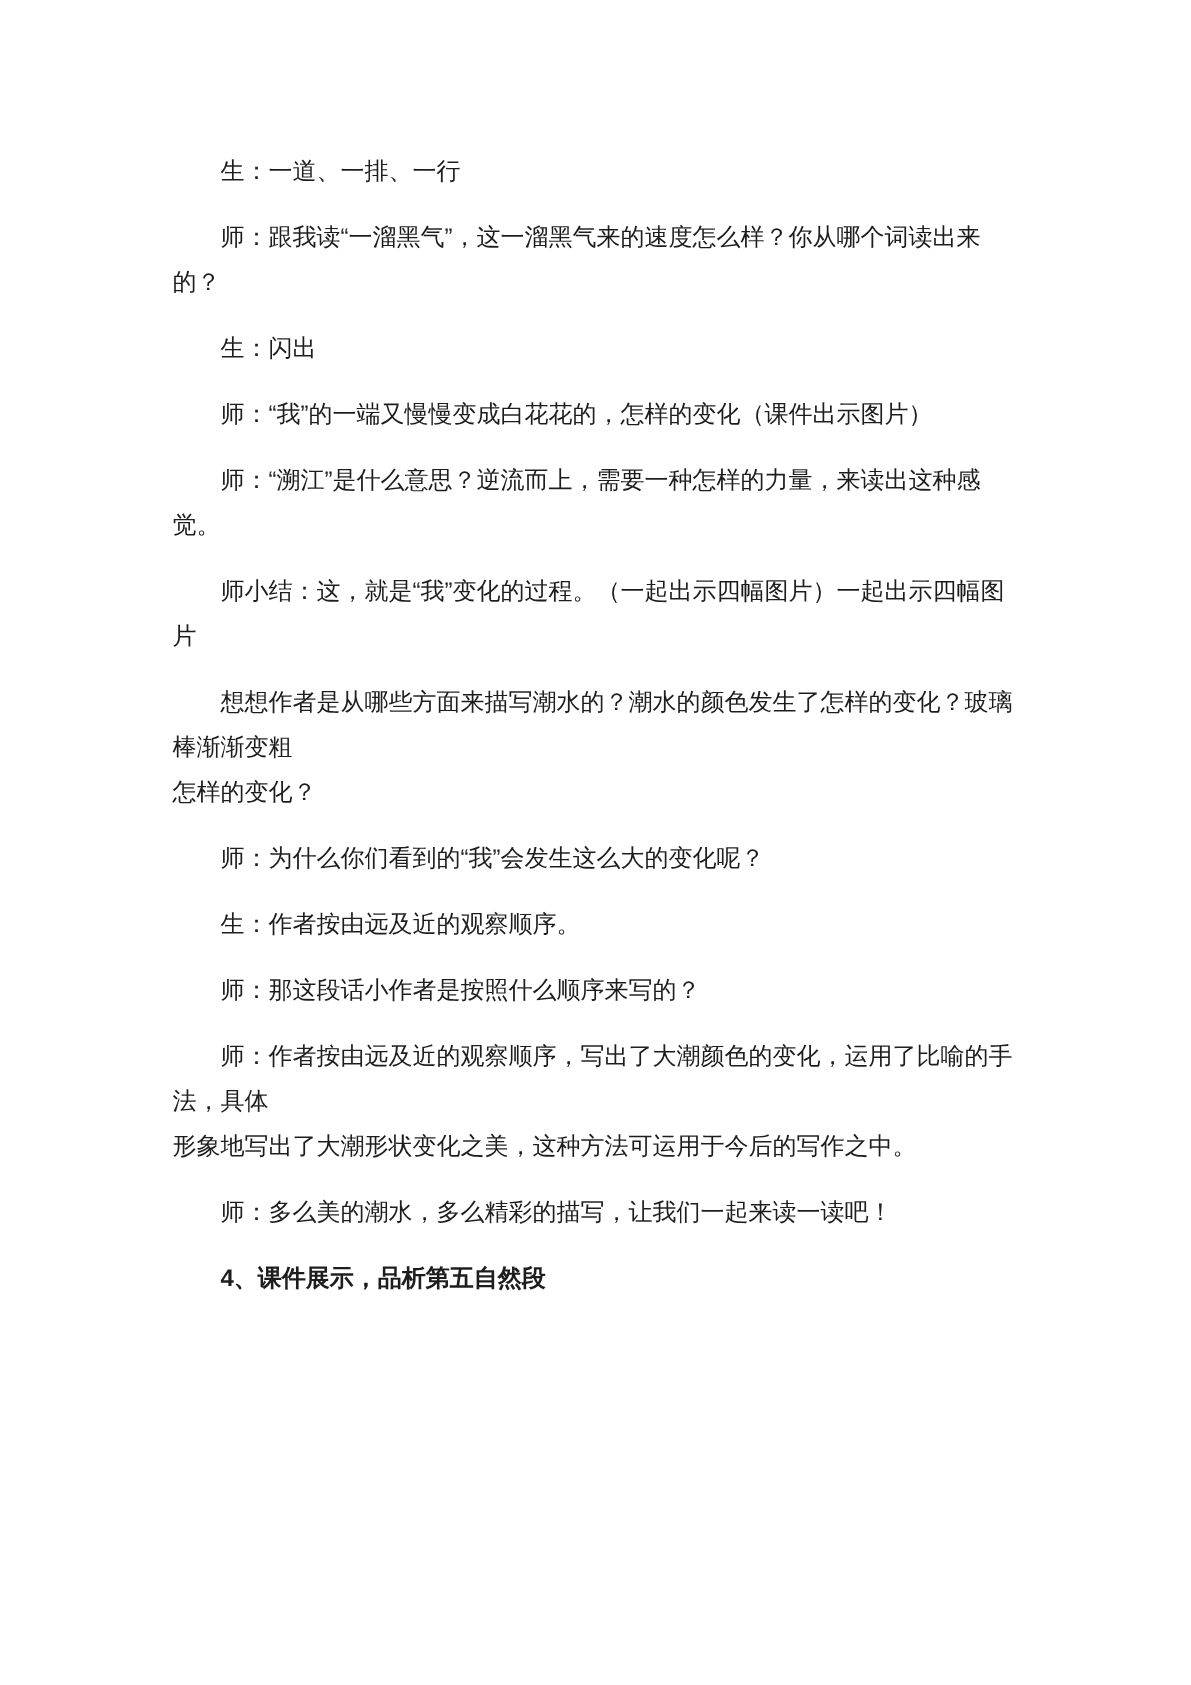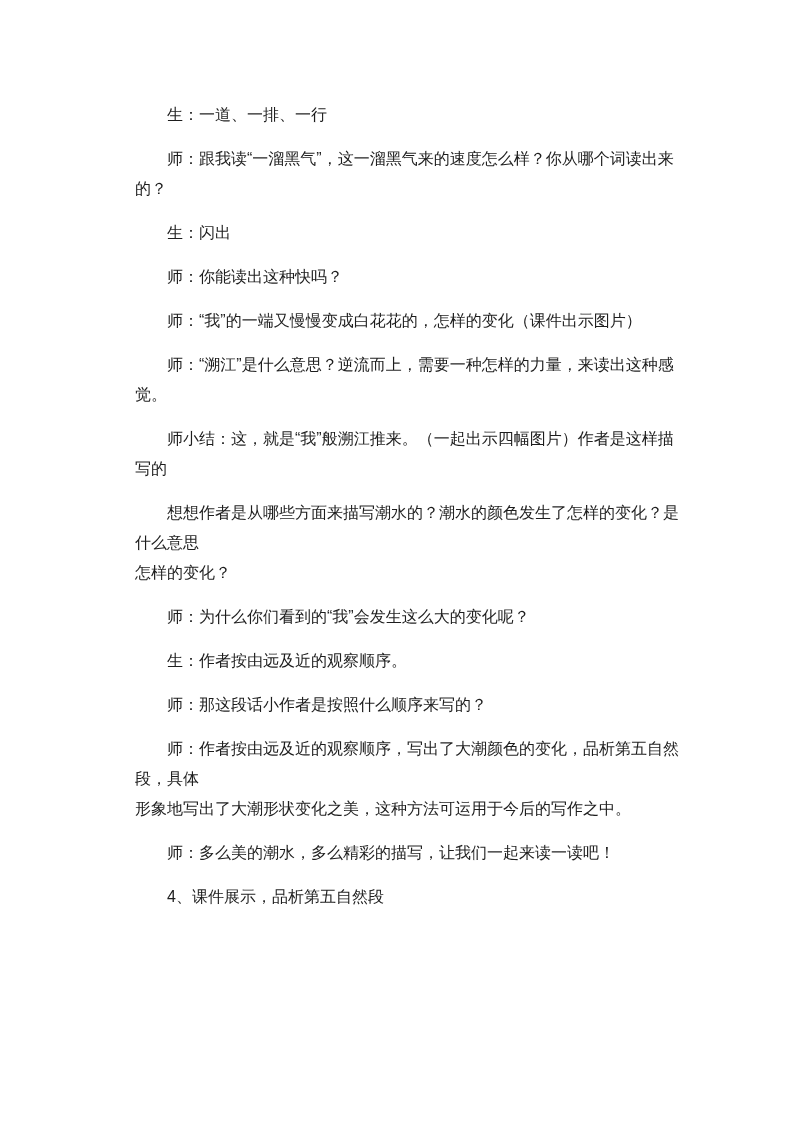--- a/index.html
+++ b/index.html
@@ -17,80 +17,77 @@
     padding: 100px 115px 0 115px;
   }
   .para {
     margin: 0 0 14px 0;
     font-family: "Liberation Sans", "DejaVu Sans", sans-serif;
     font-size: 16px;
     line-height: 30px;
     color: #1d1d1d;
     text-align: left;
   }
-  .line { display: block; margin-left: 20px; }
+  .line { display: block; }
   .first { text-indent: 32px; }
-  .heading-bold .line { font-weight: 400; }
+  .heading-bold .line { font-weight: 700; }
 </style>
 </head>
 <body>
 
 <div class="page">
   <div>
 
     <p class="para">
         <span class="line first">生：一道、一排、一行</span>
       </p>
 
     <p class="para">
         <span class="line first">师：跟我读“一溜黑气”，这一溜黑气来的速度怎么样？你从哪个词读出来的？</span>
       </p>
 
     <p class="para">
         <span class="line first">生：闪出</span>
       </p>
 
-    <p class="para">
-        <span class="line first">师：你能读出这种快吗？</span>
-      </p>
 
     <p class="para">
         <span class="line first">师：“我”的一端又慢慢变成白花花的，怎样的变化（课件出示图片）</span>
       </p>
 
 
     <p class="para">
         <span class="line first">师：“溯江”是什么意思？逆流而上，需要一种怎样的力量，来读出这种感觉。</span>
       </p>
 
     <p class="para">
-        <span class="line first">师小结：这，就是“我”般溯江推来。（一起出示四幅图片）作者是这样描写的</span>
+        <span class="line first">师小结：这，就是“我”变化的过程。（一起出示四幅图片）一起出示四幅图片</span>
       </p>
 
 
     <p class="para">
-        <span class="line first">想想作者是从哪些方面来描写潮水的？潮水的颜色发生了怎样的变化？是什么意思</span>
+        <span class="line first">想想作者是从哪些方面来描写潮水的？潮水的颜色发生了怎样的变化？玻璃棒渐渐变粗</span>
         <span class="line">怎样的变化？</span>
       </p>
 
     <p class="para">
         <span class="line first">师：为什么你们看到的“我”会发生这么大的变化呢？</span>
       </p>
 
     <p class="para">
         <span class="line first">生：作者按由远及近的观察顺序。</span>
       </p>
 
     <p class="para">
         <span class="line first">师：那这段话小作者是按照什么顺序来写的？</span>
       </p>
 
 
     <p class="para">
-        <span class="line first">师：作者按由远及近的观察顺序，写出了大潮颜色的变化，品析第五自然段，具体</span>
+        <span class="line first">师：作者按由远及近的观察顺序，写出了大潮颜色的变化，运用了比喻的手法，具体</span>
         <span class="line">形象地写出了大潮形状变化之美，这种方法可运用于今后的写作之中。</span>
       </p>
 
     <p class="para">
         <span class="line first">师：多么美的潮水，多么精彩的描写，让我们一起来读一读吧！</span>
       </p>
 
     <p class="para heading-bold">
         <span class="line first">4、课件展示，品析第五自然段</span>
       </p>

